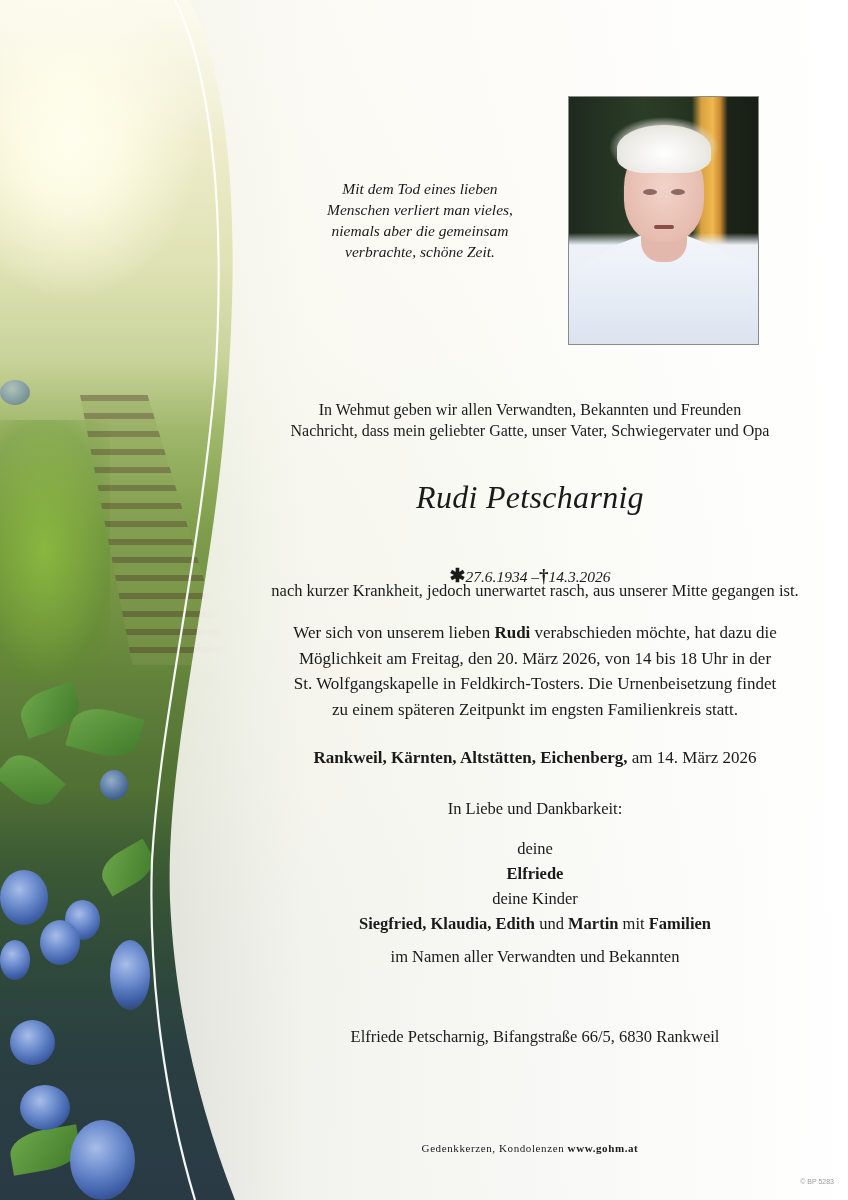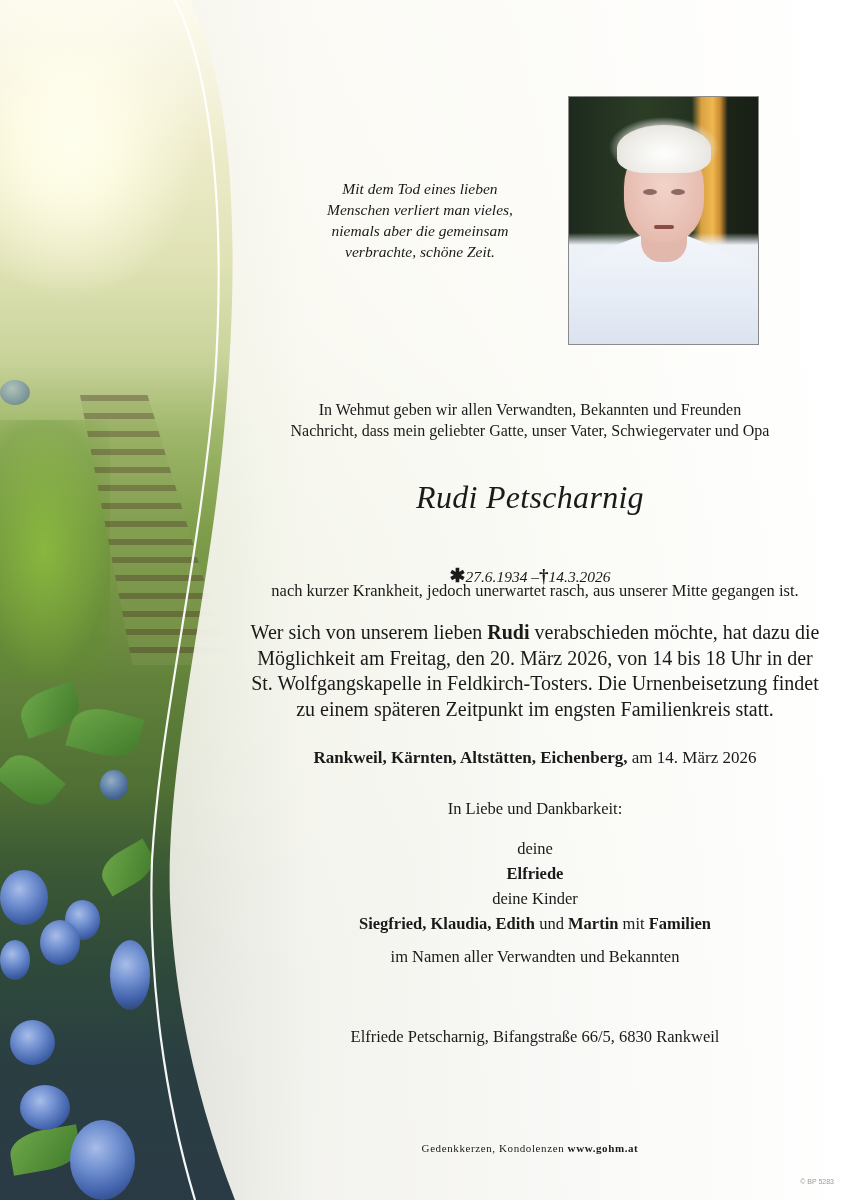--- a/index.html
+++ b/index.html
@@ -77,21 +77,21 @@
   .text { position: absolute; text-align: center; }
   .quote {
     left: 290px; top: 178px; width: 260px;
     font-style: italic; font-size: 15.5px; line-height: 21px;
   }
   .intro { left: 240px; top: 399px; width: 580px; font-size: 16px; line-height: 21px; }
   .name { left: 340px; top: 477px; width: 380px; font-style: italic; font-size: 32px; line-height: 40px; letter-spacing: 0.3px; }
   .dates { left: 340px; top: 520px; width: 380px; font-style: italic; font-size: 15.5px; line-height: 22px; margin-top: 45px; }
   .dates .sym { font-style: normal; font-size: 19px; font-weight: bold; }
   .passed { left: 240px; top: 580px; width: 590px; font-size: 16.5px; line-height: 22px; }
-  .para { left: 240px; top: 620px; width: 590px; font-size: 20px; line-height: 25.5px; }
+  .para { left: 240px; top: 620px; width: 590px; font-size: 17px; line-height: 25.5px; }
   .place { left: 240px; top: 747px; width: 590px; font-size: 17px; line-height: 22px; }
   .thanks { left: 240px; top: 798px; width: 590px; font-size: 16.5px; line-height: 22px; }
   .signers { left: 240px; top: 836px; width: 590px; font-size: 16.5px; line-height: 25px; }
   .signers .gap { height: 8px; }
   .condolence { left: 240px; top: 1025px; width: 590px; font-size: 16.5px; line-height: 24px; }
   .footer { left: 360px; top: 1141px; width: 340px; font-size: 11px; line-height: 14px; letter-spacing: 0.6px; }
   .copyright { position: absolute; right: 14px; top: 1178px; font-family: "Liberation Sans", sans-serif; font-size: 7px; color: #9a9a9a; }
   b { font-weight: bold; }
 </style>
 </head>

